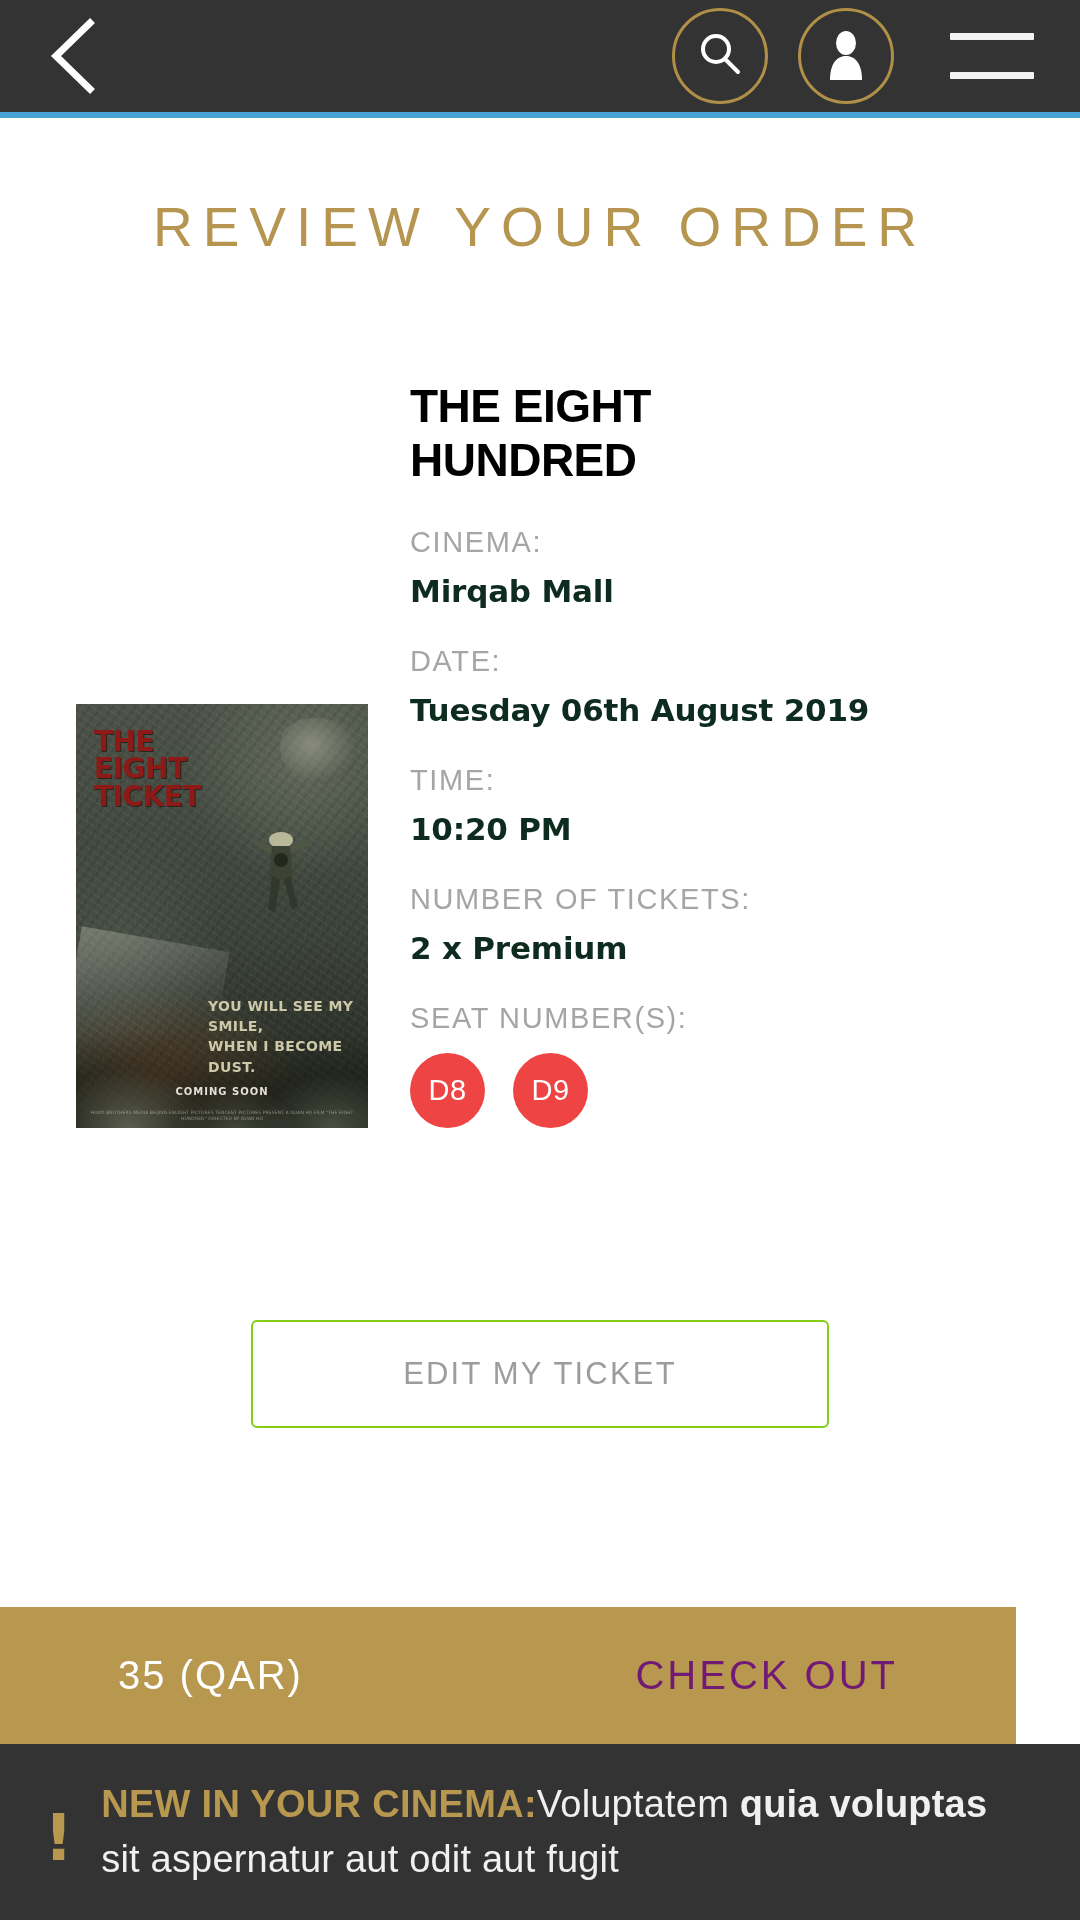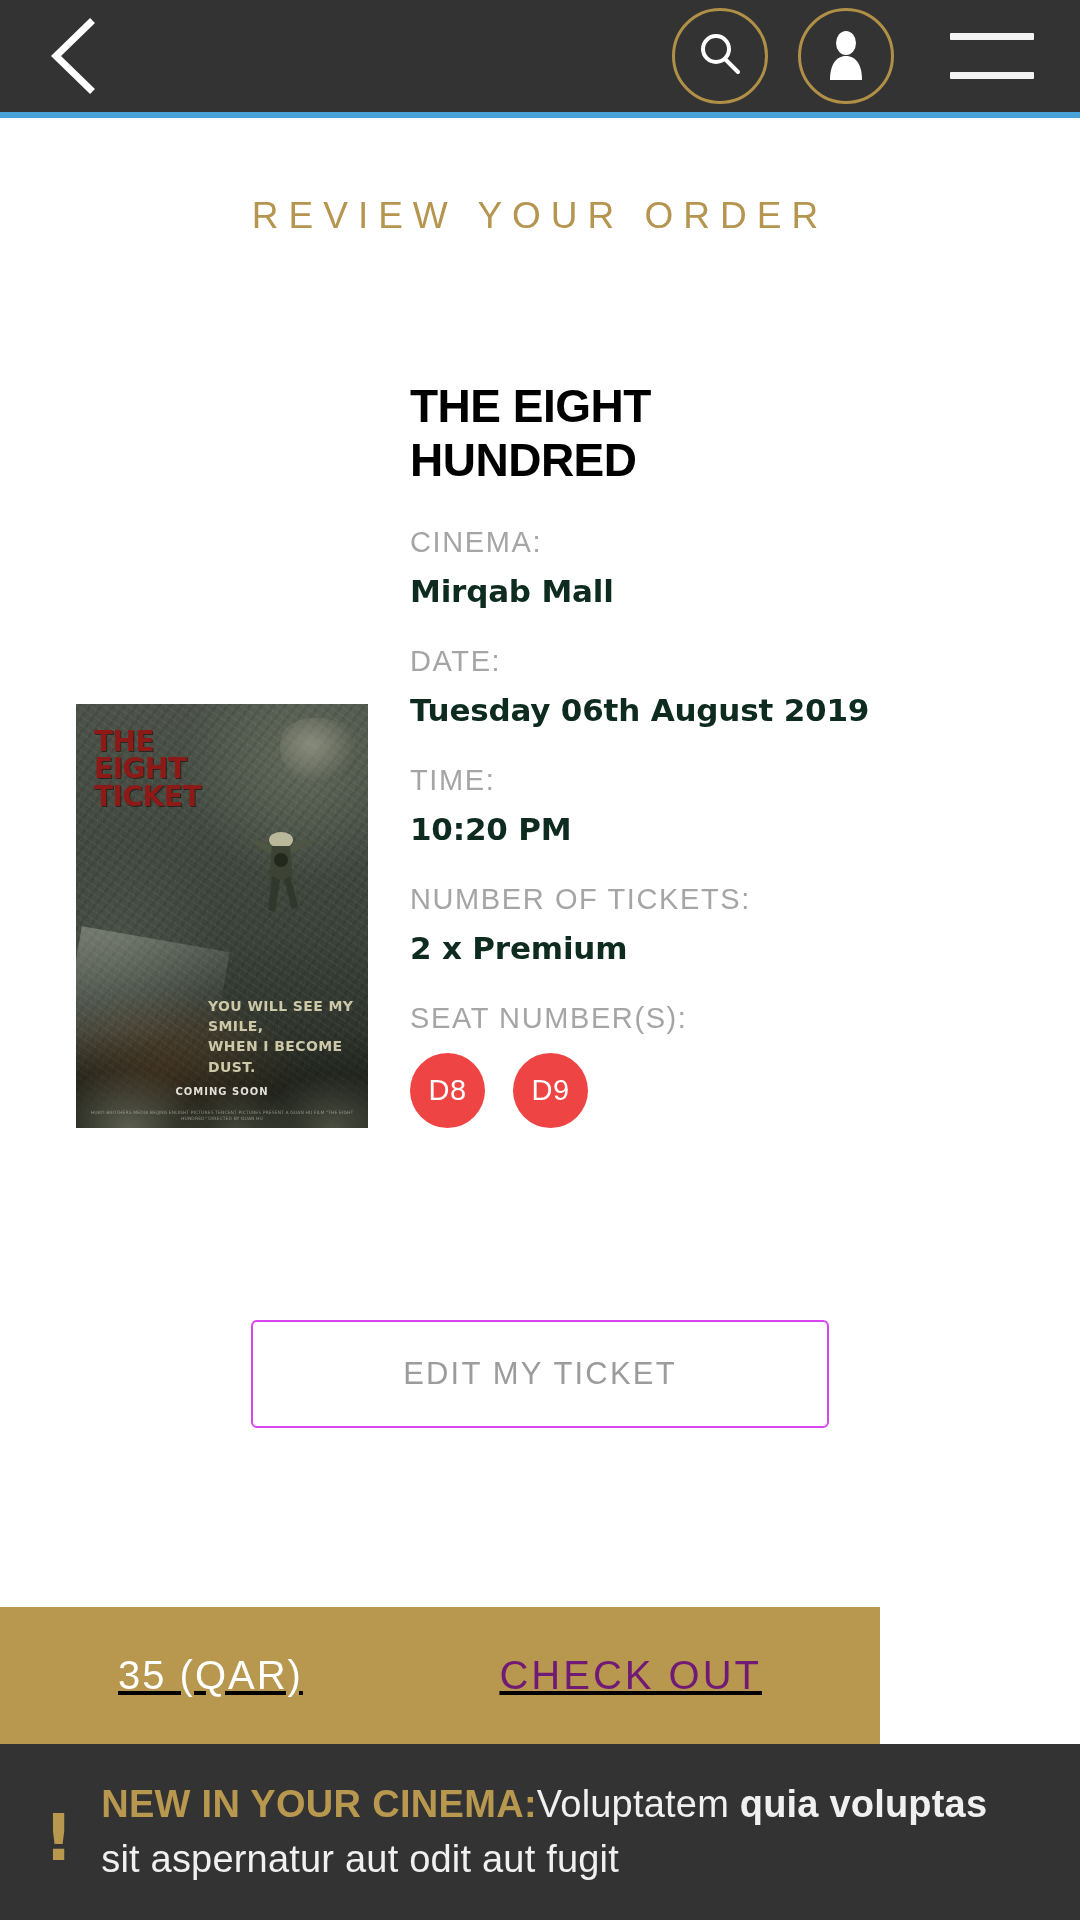--- a/index.html
+++ b/index.html
@@ -76,21 +76,21 @@
     border-radius: 1px;
   }
 
   
   .page-title {
     position: absolute;
     top: 195px;
     left: 0;
     width: 1080px;
     text-align: center;
-    font-size: 37px;
+    font-size: 55px;
     font-weight: 400;
     letter-spacing: 10px;
     color: #b5954f;
     text-transform: uppercase;
   }
 
   
   .order-body {
     position: absolute;
     top: 380px;
@@ -279,49 +279,48 @@
     position: absolute;
     top: 1320px;
     left: 0;
     width: 1080px;
     display: flex;
     justify-content: center;
   }
   .edit-btn {
     width: 578px;
     height: 108px;
-    border: 2px solid #d946ef;
+    border: 2px solid #84cc16;
     border-radius: 6px;
     background: #ffffff;
     color: #9c9c9c;
     font-size: 31px;
     font-weight: 400;
     letter-spacing: 2.2px;
     text-transform: uppercase;
     display: flex;
     align-items: center;
     justify-content: center;
     cursor: pointer;
     font-family: "Liberation Sans", sans-serif;
   }
 
   
   .checkout-bar {
     position: absolute;
     top: 1607px;
     left: 0;
-    width: 880px;
+    width: 1016px;
     height: 137px;
     background: #b8984f;
     display: flex;
     align-items: center;
     justify-content: space-between;
     padding: 16px 118px;
     cursor: pointer;
-    text-decoration: underline;
   }
   .checkout-price {
     color: #ffffff;
     font-size: 40px;
     font-weight: 400;
     letter-spacing: 2px;
   }
   .checkout-label {
     color: #701a75;
     font-size: 40px;

